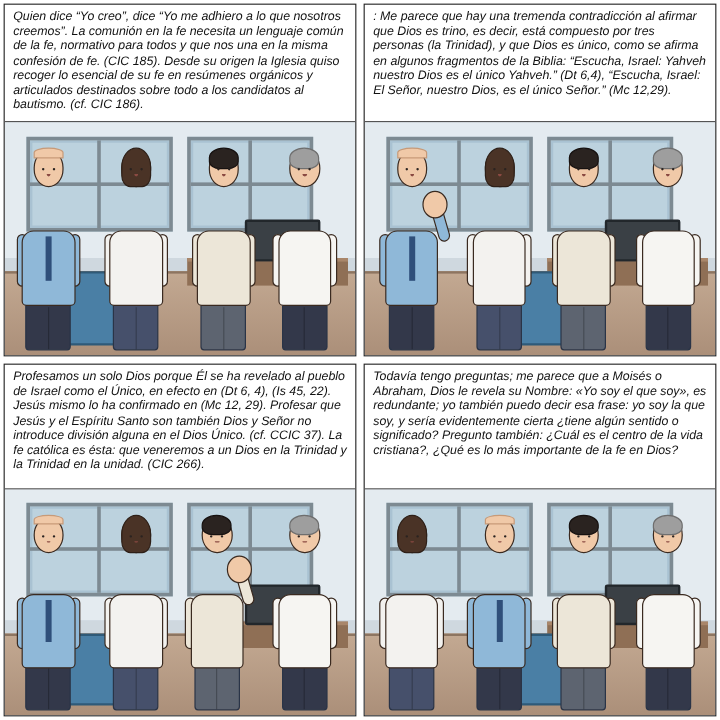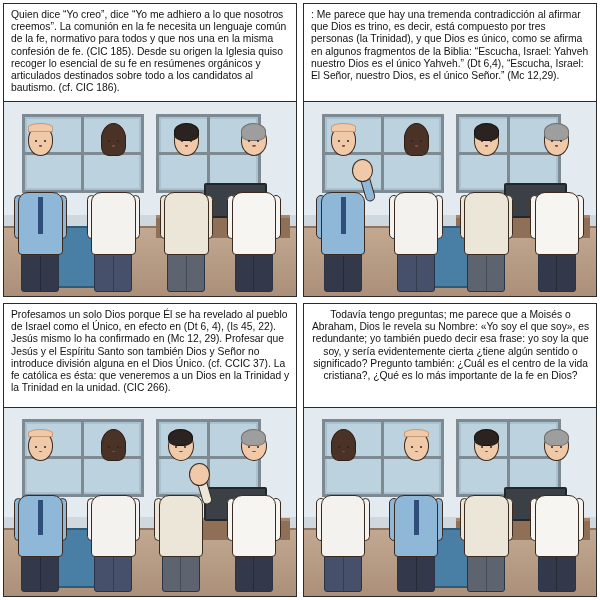--- a/index.html
+++ b/index.html
@@ -35,20 +35,21 @@
   .caption {
     box-sizing: border-box;
     padding: 5px 6px 4px 7px;
     font-size: 10.3px;
     line-height: 12.2px;
     color: #111111;
     background: #ffffff;
     border-bottom: 1px solid #2b2b2b;
     text-align: left;
     hyphens: auto;
+    font-style: italic;
   }
   .scene {
     position: relative;
     flex: 1 1 auto;
     overflow: hidden;
     background: linear-gradient(#d9e3ea 0%, #cfdae3 55%, #c7d3dd 100%);
   }
   
   .wall {
     position: absolute;
@@ -282,21 +283,21 @@
     background: #f0c9a8;
     border: 1.5px solid #3a2a20;
     box-sizing: border-box;
     z-index: 4;
   }
   .hand.raised { top: 20%; right: 2%; }
   
   .cap-h1 { min-height: 98px; }
   .cap-h2 { min-height: 98px; }
   .cap-h3 { min-height: 104px; }
-  .cap-h4 { min-height: 104px; text-align: center; }
+  .cap-h4 { min-height: 104px; }
 </style>
 </head>
 <body>
 
 <div class="storyboard">
 
   <div class="panel">
     <div class="caption cap-h1">Quien dice “Yo creo”, dice “Yo me adhiero a lo que nosotros creemos”. La comunión en la fe necesita un lenguaje común de la fe, normativo para todos y que nos una en la misma confesión de fe. (CIC 185). Desde su origen la Iglesia quiso recoger lo esencial de su fe en resúmenes orgánicos y articulados destinados sobre todo a los candidatos al bautismo. (cf. CIC 186).</div>
     <div class="scene">
       <div class="wall"></div>

